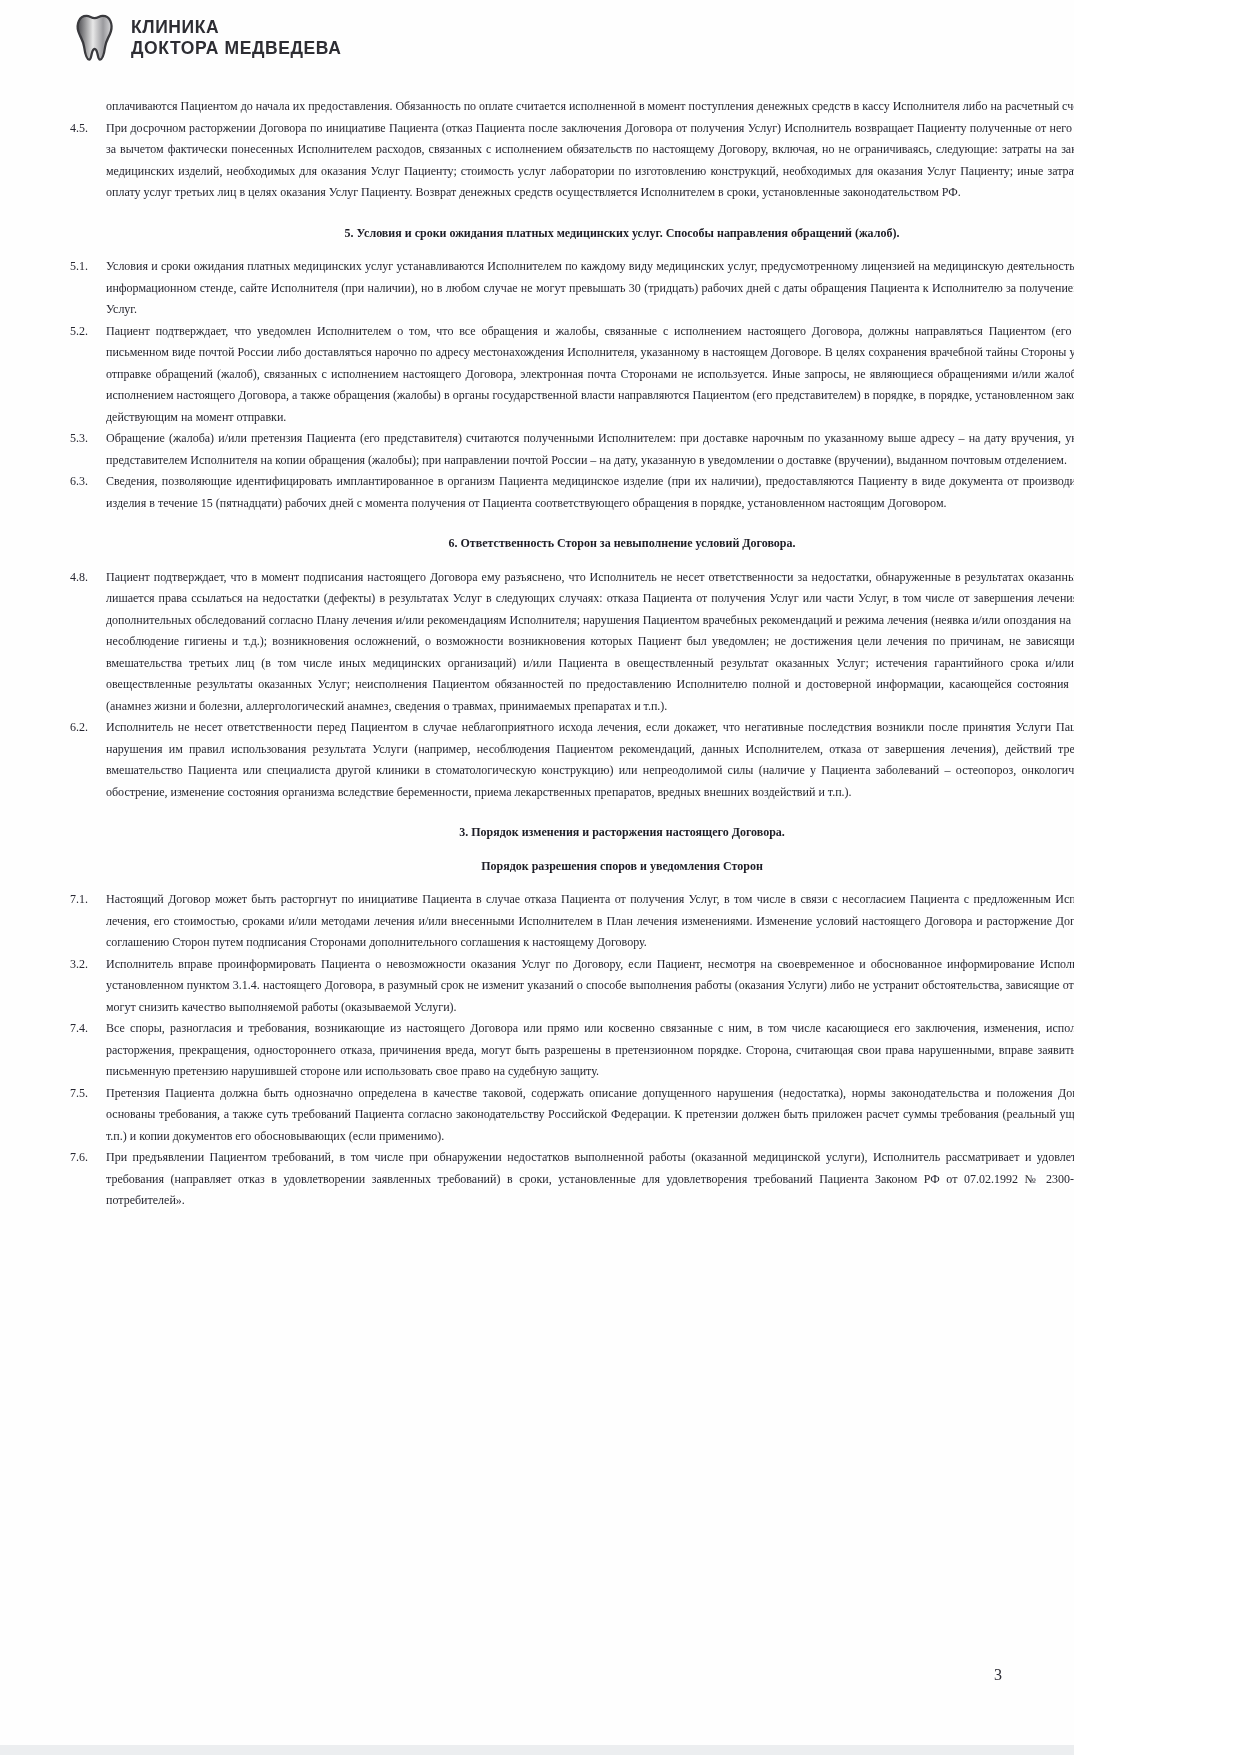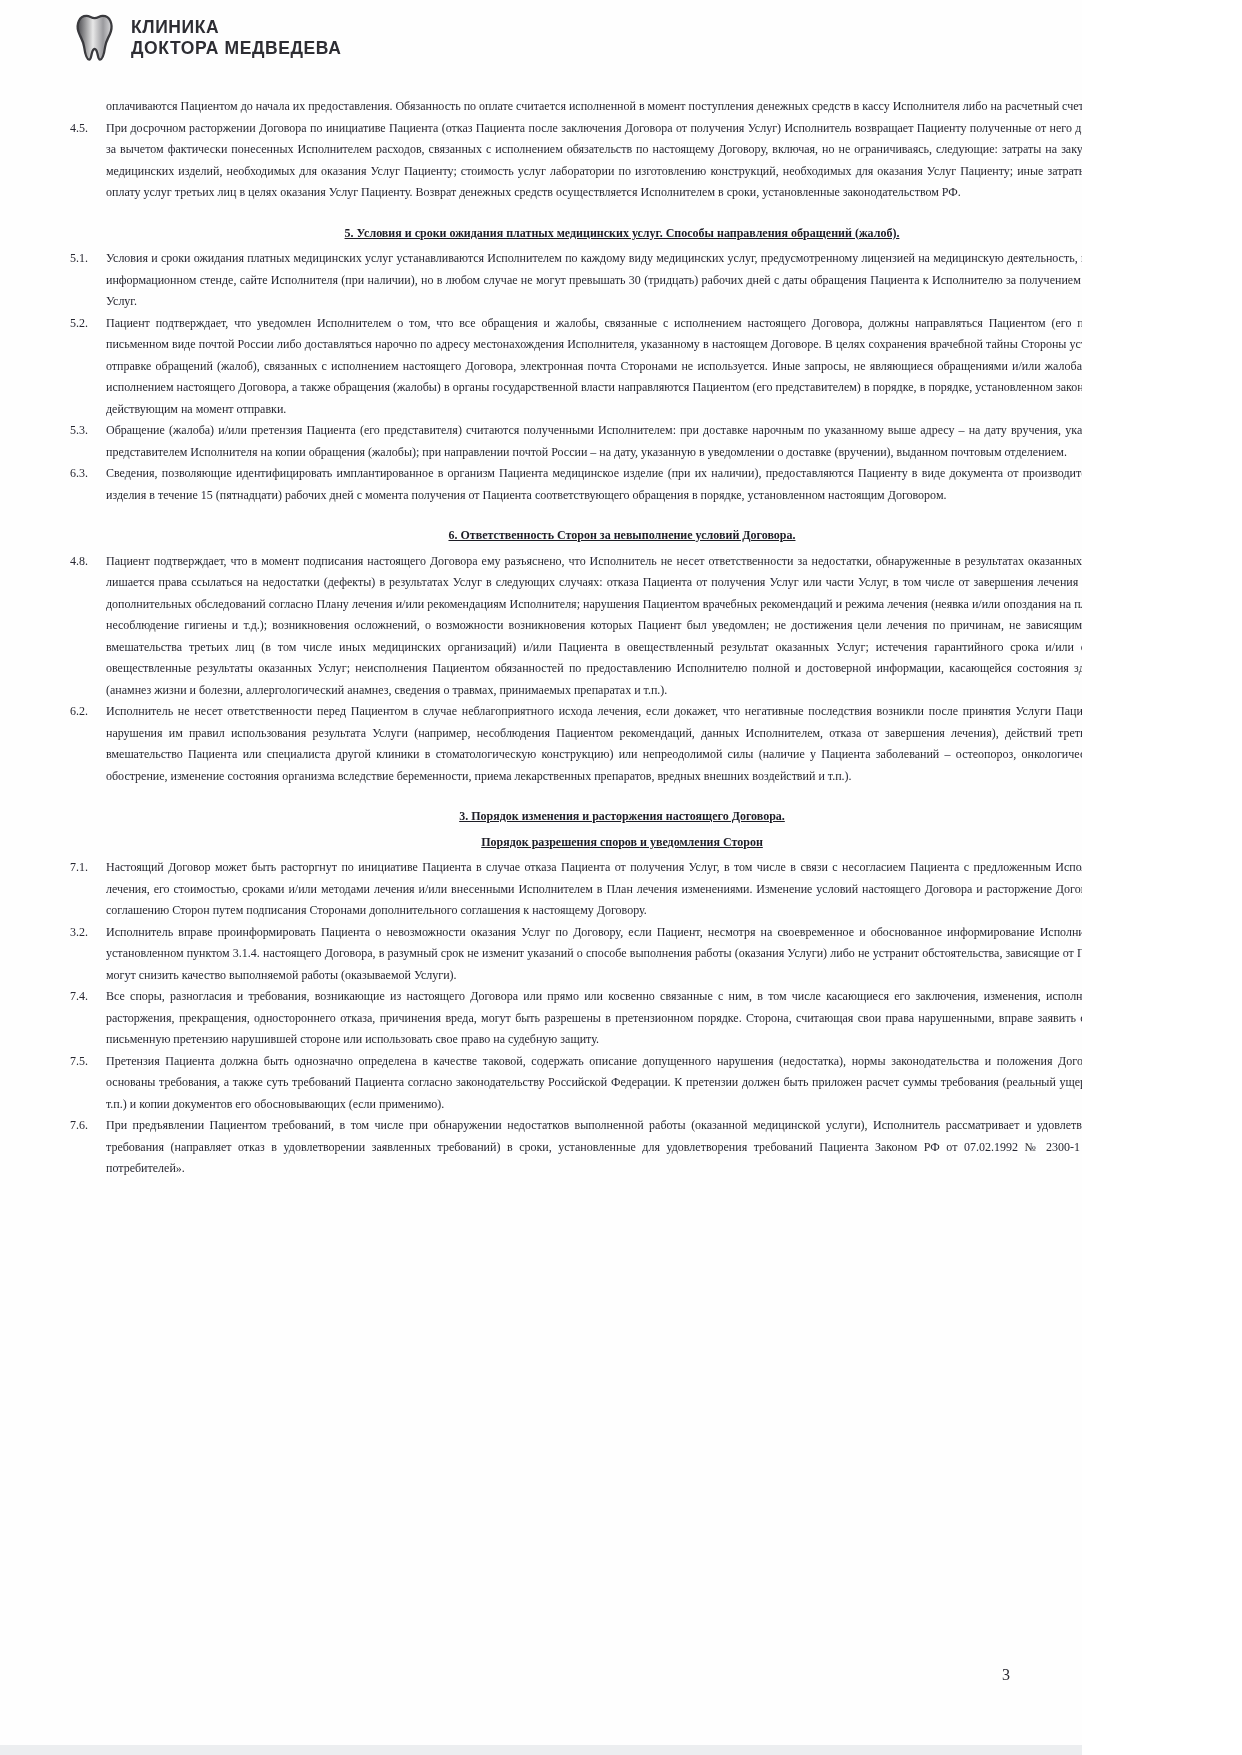--- a/index.html
+++ b/index.html
@@ -1,31 +1,31 @@
 <!DOCTYPE html>
 <html><head>
 <meta charset="utf-8">
 <style>
   html,body{margin:0;padding:0;background:#ffffff;}
   .page{position:relative;width:1074px;height:1755px;background:#fefefe;overflow:hidden;
-        font-family:"Liberation Serif", serif;padding-left:8px;}
+        font-family:"Liberation Serif", serif;}
   
   .logo{position:absolute;top:13px;left:74px;display:flex;align-items:center;gap:11px;}
   .logo svg{display:block;}
   .logo-text{font-family:"Liberation Sans", sans-serif;font-weight:bold;color:#2d2d33;
              font-size:17.5px;line-height:1.22;letter-spacing:.6px;}
   
   .doc{position:absolute;top:96px;left:70px;width:1104px;font-size:12px;line-height:21.5px;
        color:#262630;}
   .intro{margin-left:36px;text-align:justify;}
   .clause{display:flex;}
   .num{width:36px;flex:none;}
   .txt{flex:1;text-align:justify;}
   .heading{text-align:center;font-weight:bold;color:#1d1d26;margin-top:19px;}
-  .heading div{margin:4px;text-decoration:underline;}
+  .heading div{margin:12px;}
   
   .page-number{position:absolute;top:1666px;right:72px;font-size:16px;color:#2a2a32;}
   .scan-edge{position:absolute;bottom:0;left:0;width:100%;height:10px;background:#eceef0;}
 </style>
 </head>
 <body>
 
 <div class="page">
 
   <div class="logo">

